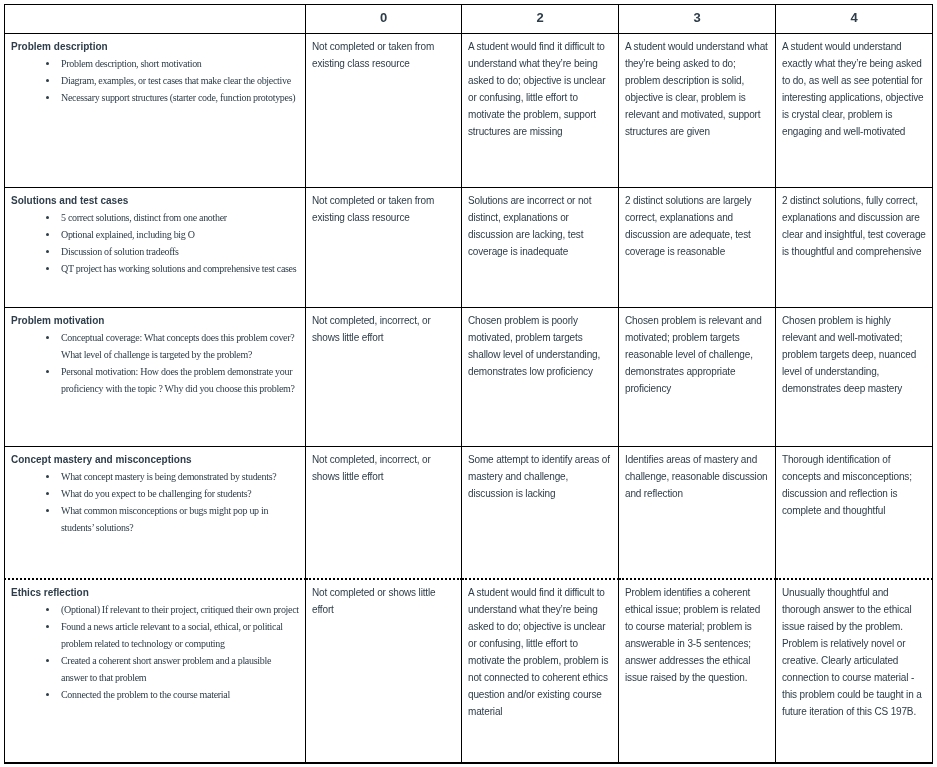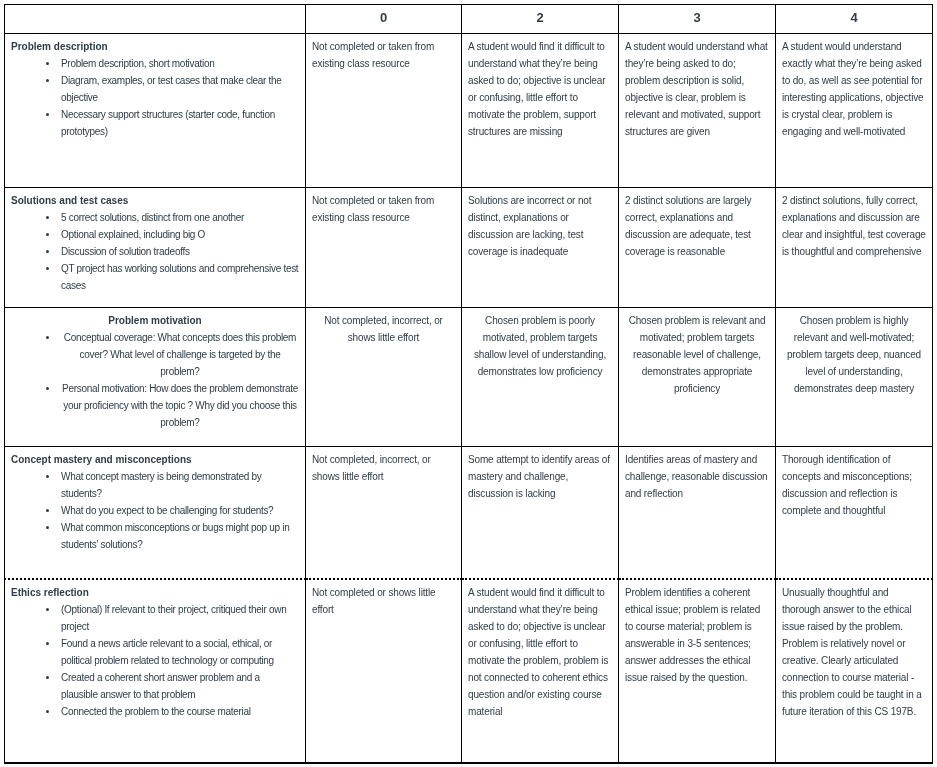--- a/index.html
+++ b/index.html
@@ -35,39 +35,40 @@
   }
   thead th {
     text-align: center;
     font-weight: 700;
     font-size: 13px;
     padding: 4px 2px;
   }
   tr.r-header { height: 29px; }
   tr.r-1 { height: 154px; }
   tr.r-2 { height: 120px; }
-  tr.r-3 { height: 139px; text-align: center; }
+  tr.r-3 { height: 139px; }
   tr.r-4 { height: 132px; }
   tr.r-5 { height: 184px; }
   tr.row-dotted-top td {
     border-top: 2px dotted #000;
     margin-left: 10px;
   }
   .criterion-title {
     font-weight: 700;
     margin: 0;
   }
   ul.criterion-bullets {
     margin: 0;
     padding-left: 48px;
     list-style-type: disc;
   }
   ul.criterion-bullets li {
     letter-spacing: -0.3px;
     padding-left: 2px;
+    font-family: Liberation Serif, serif;
   }
   td.level-cell {
     letter-spacing: -0.15px;
   }
 </style>
 </head>
 <body>
 
 <table class="rubric">
   <colgroup>

